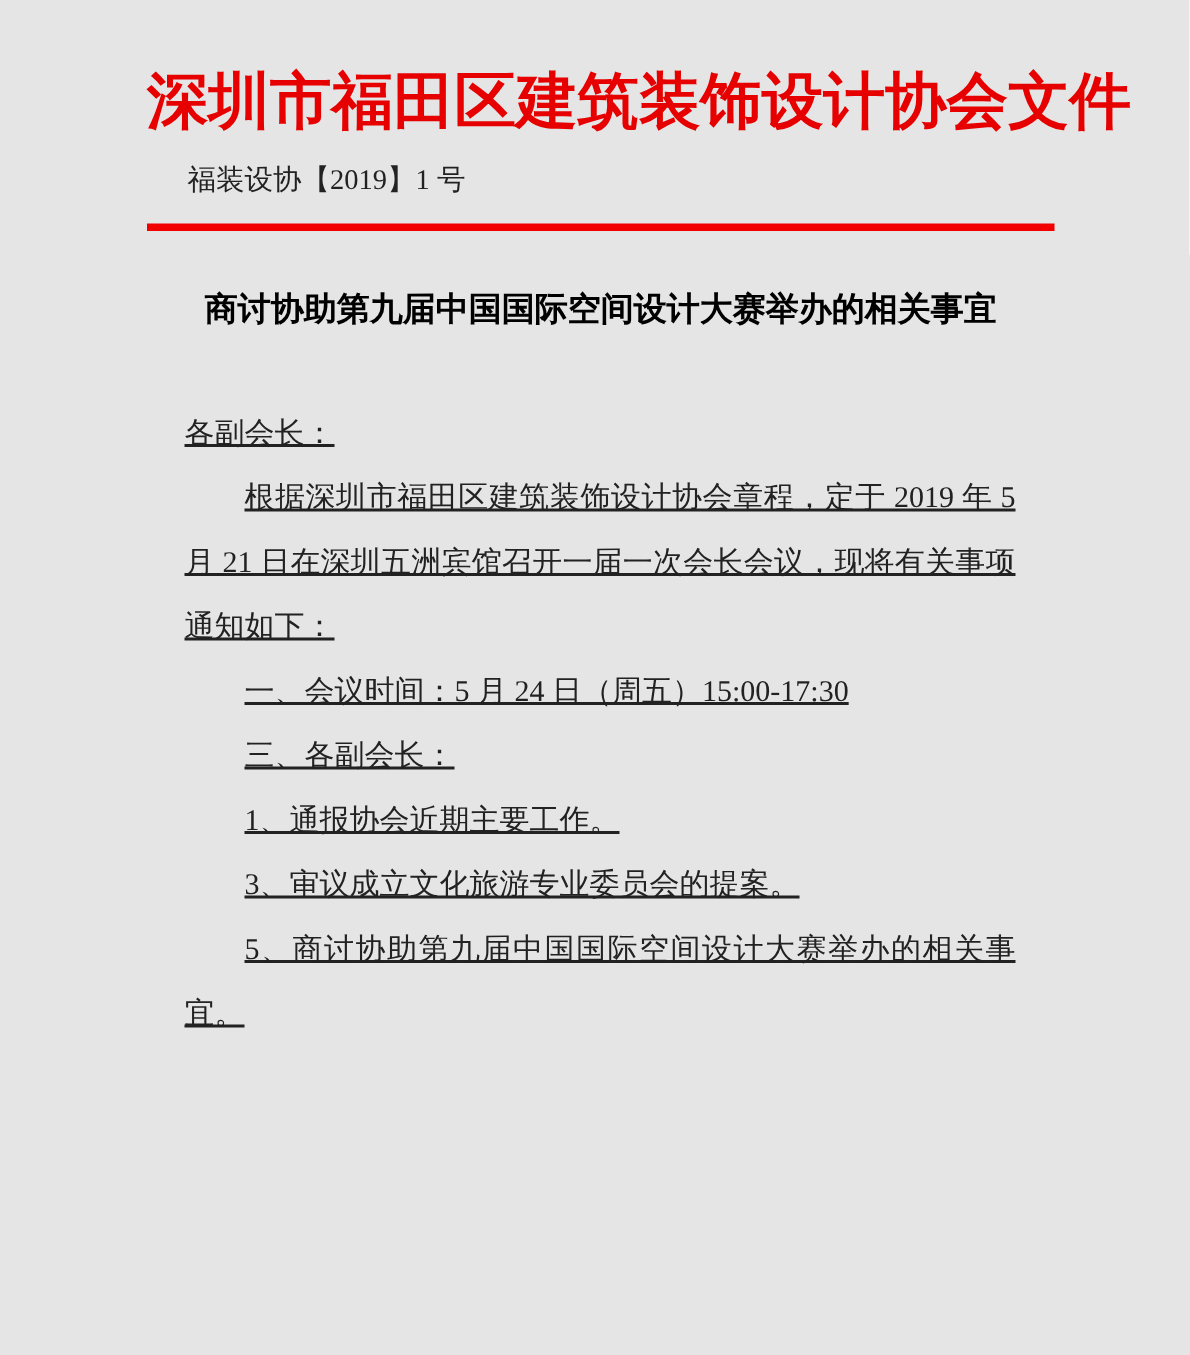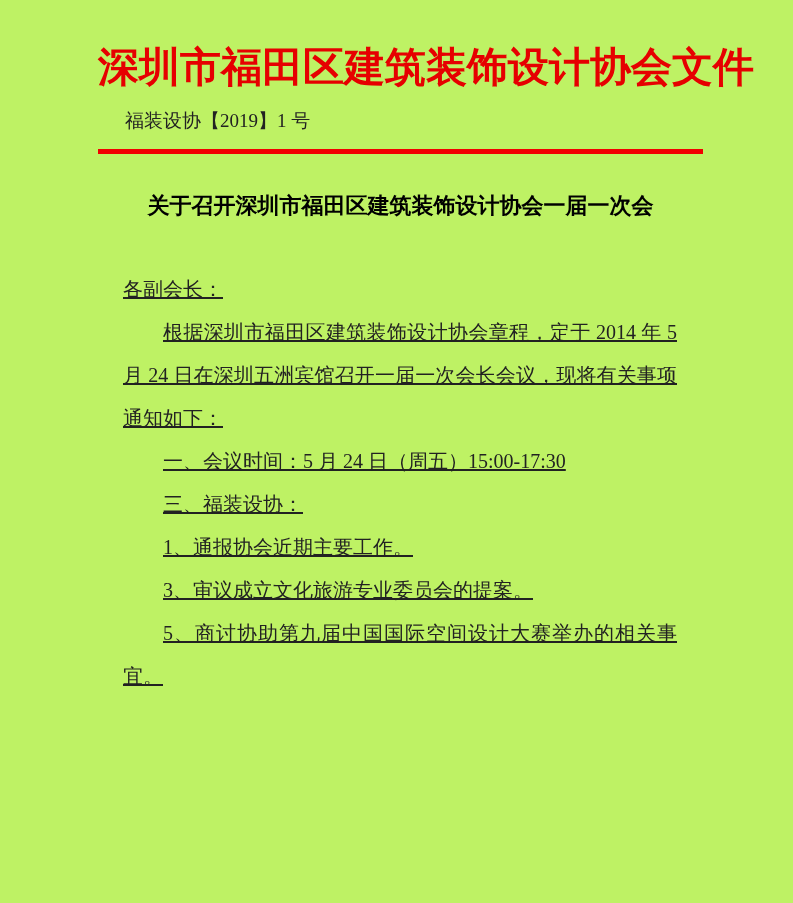--- a/index.html
+++ b/index.html
@@ -64,39 +64,39 @@
     line-height: 43px;
     text-align: justify;
     color: #222222;
   }
   .doc-body p { margin: 0; padding: 0; text-decoration: underline; }
   .doc-body p.indent { text-indent: 2em; }
 </style>
 </head>
 <body>
 
-<div class="page" style="background: #bef264;">
+<div class="page" style="background: #e5e5e5;">
   <div class="content">
 
     <div class="org-title" style="color: rgb(230, 0, 0);">深圳市福田区建筑装饰设计协会文件</div>
 
     <div class="meta-row">
       <span>福装设协【2019】1 号</span>
     </div>
 
     <div class="red-rule" style="background: rgb(242, 0, 0);"></div>
 
     <div class="doc-title" style="color: rgb(0, 0, 0);">
-      <div>关于召开深圳市福田区建筑装饰设计协会一届一次会</div>
+      <div>商讨协助第九届中国国际空间设计大赛举办的相关事宜</div>
     </div>
 
     <div class="doc-body" style="color: rgb(34, 34, 34);">
         <p class="">各副会长：</p>
-        <p class="indent">根据深圳市福田区建筑装饰设计协会章程，定于 2014 年 5 月 24 日在深圳五洲宾馆召开一届一次会长会议，现将有关事项通知如下：</p>
+        <p class="indent">根据深圳市福田区建筑装饰设计协会章程，定于 2019 年 5 月 21 日在深圳五洲宾馆召开一届一次会长会议，现将有关事项通知如下：</p>
         <p class="indent">一、会议时间：5 月 24 日（周五）15:00-17:30</p>
-        <p class="indent">三、福装设协：</p>
+        <p class="indent">三、各副会长：</p>
         <p class="indent">1、通报协会近期主要工作。</p>
         <p class="indent">3、审议成立文化旅游专业委员会的提案。</p>
         <p class="indent">5、商讨协助第九届中国国际空间设计大赛举办的相关事宜。</p>
       </div>
 
   </div>
 </div>
 
 </body></html>

